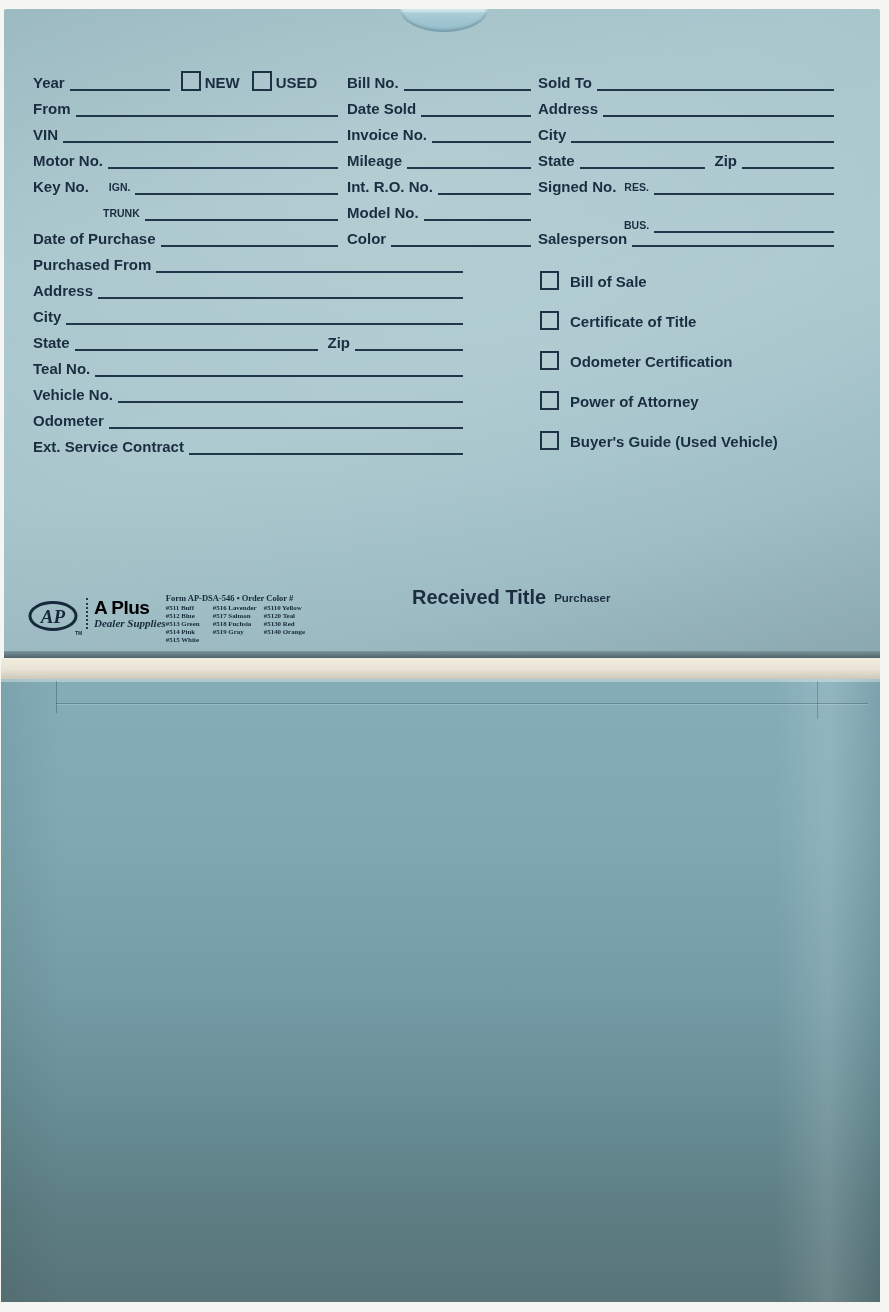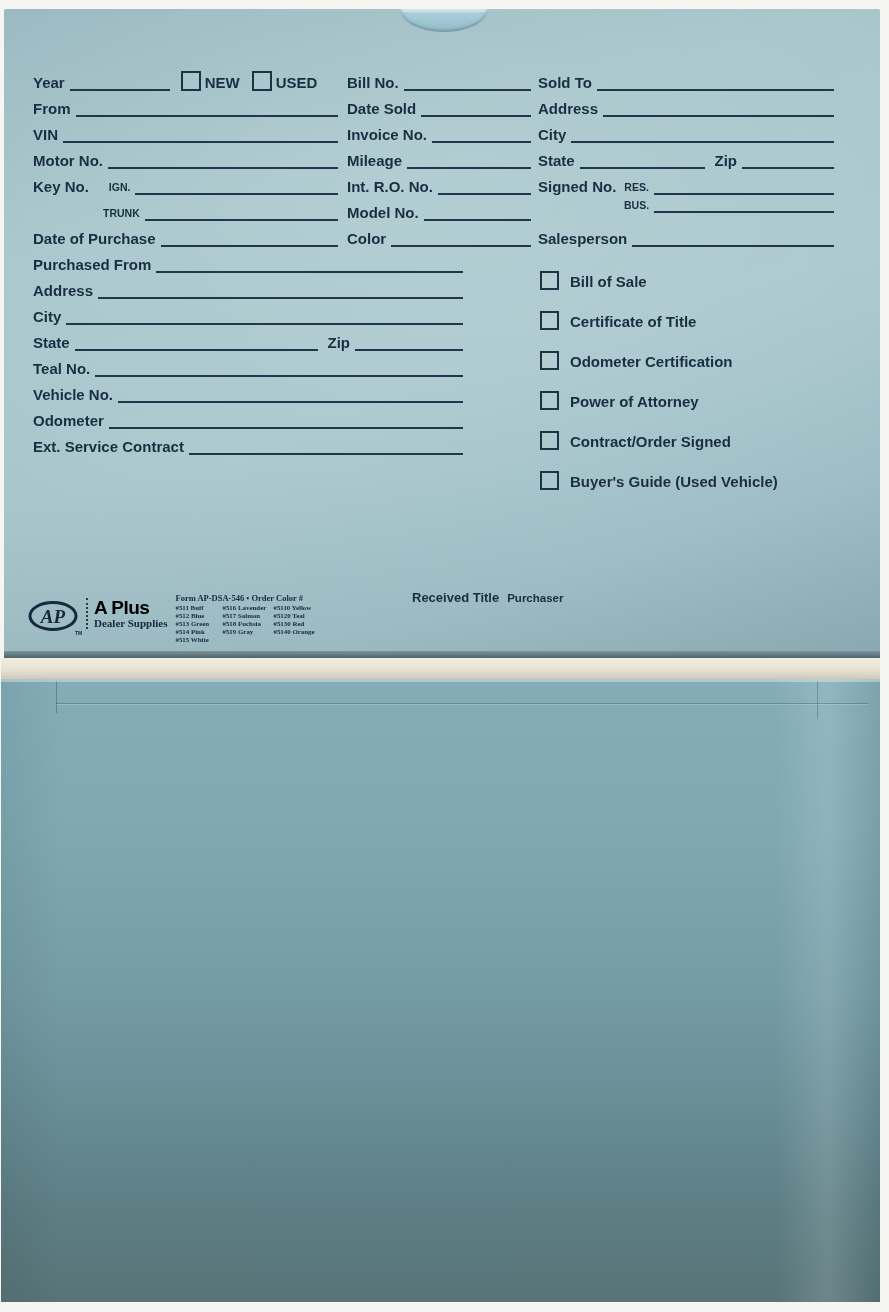--- a/index.html
+++ b/index.html
@@ -57,32 +57,32 @@
   .line-fixed{flex:none;}
   .cb{width:16px;height:16px;border:2px solid #1d3245;margin-left:11px;margin-bottom:1px;flex:none;background:rgba(255,255,255,0.04);}
   .cb-lbl{margin-left:4px;}
 
   .checklist{position:absolute;left:540px;top:271px;width:300px;display:flex;flex-direction:column;gap:21px;}
   .chk-item{display:flex;align-items:flex-end;}
   .chk-box{width:15px;height:15px;border:2px solid #1d3245;margin-right:11px;flex:none;background:rgba(255,255,255,0.04);}
   .chk-lbl{font-weight:700;font-size:15px;color:#1b2d40;white-space:nowrap;}
 
   .received{position:absolute;left:412px;top:588px;width:410px;display:flex;align-items:flex-end;}
-  .received .lbl{font-size:13px;}
+  .received .lbl{font-size:20px;}
   .line-wrap{flex:1;display:flex;flex-direction:row;margin-left:8px;}
   .line-wrap .rline{height:15px;border-bottom:2px solid #21364b;}
   .purchaser{font-weight:700;font-size:11.5px;color:#1b2d40;text-align:center;margin-top:2px;}
 
   
   .brand{position:absolute;left:28px;top:594px;display:flex;align-items:flex-start;}
   .brand-logo{flex:none;margin-top:4px;}
   .brand-names{border-left:2px dotted #23394d;padding-left:6px;margin-left:4px;margin-top:4px;}
   .brand-name{font-weight:700;font-size:19px;line-height:19px;letter-spacing:-0.5px;color:#000000;}
-  .brand-tagline{font-weight:700;font-size:11px;line-height:12px;color:#17293c;font-family:"Liberation Serif",serif;}
-  .forminfo{margin-left:8px;width:146px;color:#17293c;font-family:"Liberation Serif",serif;}
+  .brand-tagline{font-style:italic;font-weight:700;font-size:11px;line-height:12px;color:#17293c;font-family:"Liberation Serif",serif;}
+  .forminfo{width:146px;color:#17293c;font-family:"Liberation Serif",serif;}
   .forminfo-title{font-weight:700;font-size:8.5px;line-height:9px;white-space:nowrap;}
   .colorgrid{display:grid;grid-template-columns:46px 50px 50px;column-gap:1px;margin-top:1px;}
   .colorgrid span{font-weight:700;font-size:6.9px;line-height:8px;white-space:nowrap;}
 </style>
 </head>
 <body>
 
 <div class="photo">
 
   <div class="flap">
@@ -221,21 +221,21 @@
         <span class="lbl">State</span>
         <span class="line"></span>
         <span class="lbl" style="margin-left:10px">Zip</span>
         <span class="line line-fixed" style="width:92px"></span>
       </div>
       <div class="row" style="top:104px">
         <span class="lbl">Signed No.</span>
         <span class="lbl-sm" style="margin-left:8px">RES.</span>
         <span class="line"></span>
       </div>
-      <div class="row" style="top:122px;padding-left:86px">
+      <div class="row" style="top:142px;padding-left:86px">
         <span class="lbl-sm">BUS.</span>
         <span class="line"></span>
       </div>
       <div class="row" style="top:156px">
         <span class="lbl">Salesperson</span>
         <span class="line"></span>
       </div>
     </div>
 
     <div class="checklist">
@@ -247,24 +247,20 @@
         <span class="chk-box"></span>
         <span class="chk-lbl">Certificate of Title</span>
       </div>
       <div class="chk-item">
         <span class="chk-box"></span>
         <span class="chk-lbl">Odometer Certification</span>
       </div>
       <div class="chk-item">
         <span class="chk-box"></span>
         <span class="chk-lbl">Power of Attorney</span>
-      </div>
-      <div class="chk-item">
-        <span class="chk-box"></span>
-        <span class="chk-lbl">Contract/Order Signed</span>
       </div>
       <div class="chk-item">
         <span class="chk-box"></span>
         <span class="chk-lbl">Buyer's Guide (Used Vehicle)</span>
       </div>
     </div>
 
     <div class="received">
       <span class="lbl">Received Title</span>
       <span class="line-wrap">

